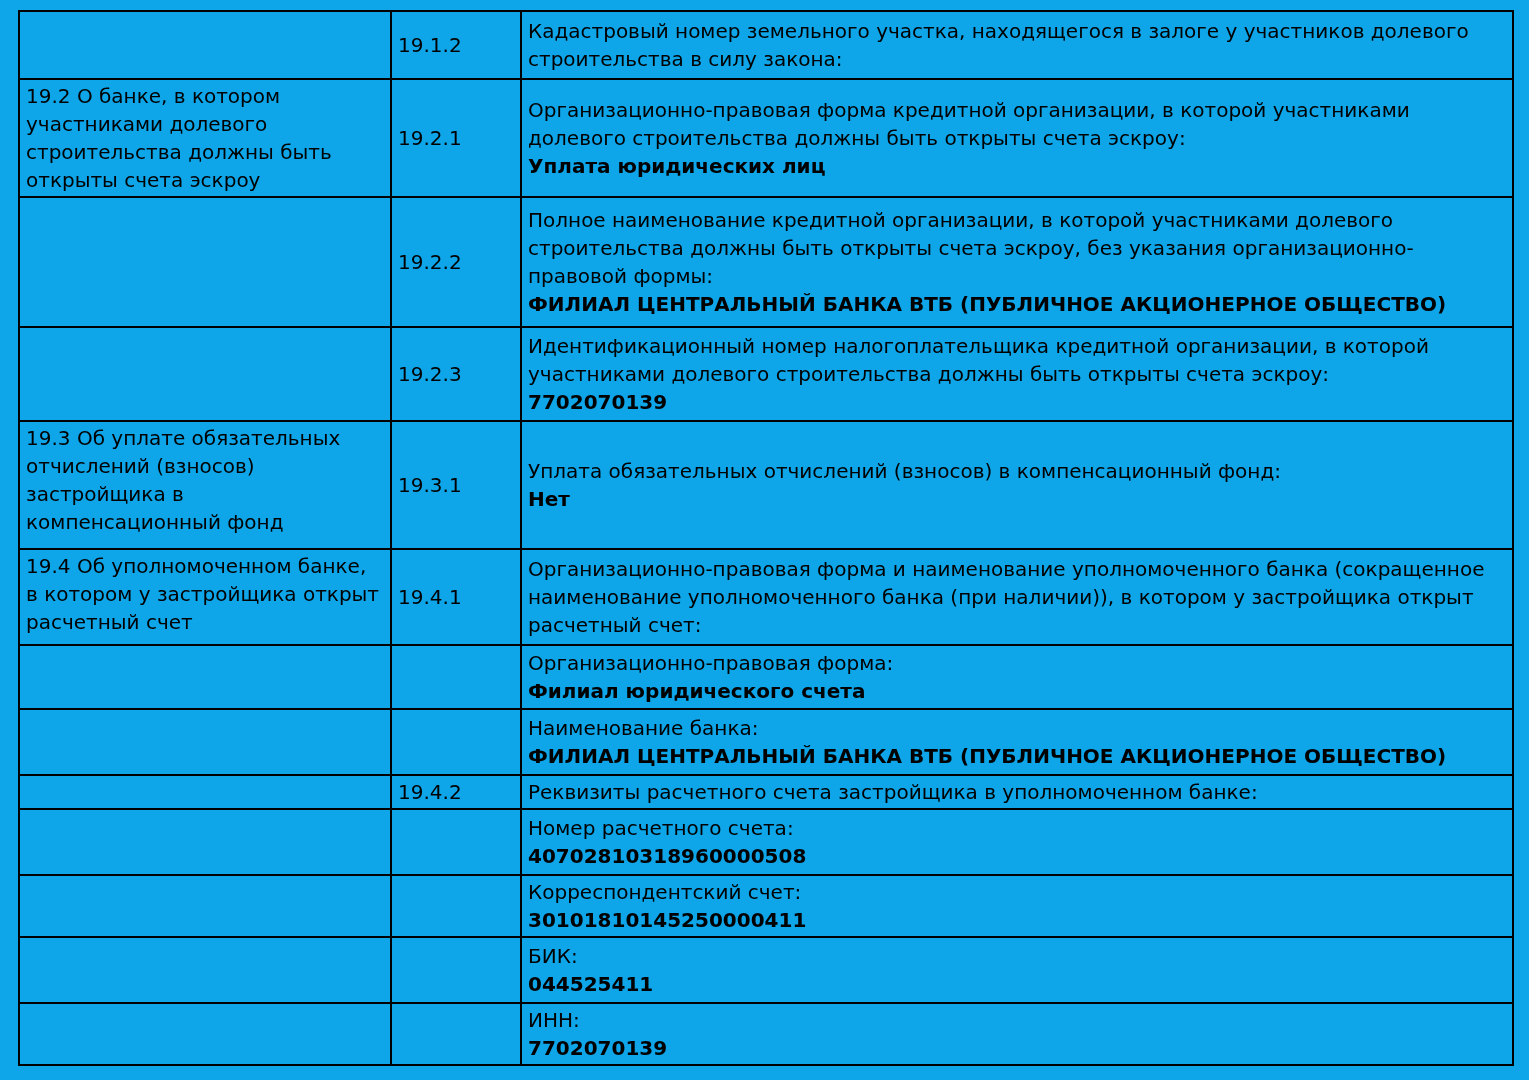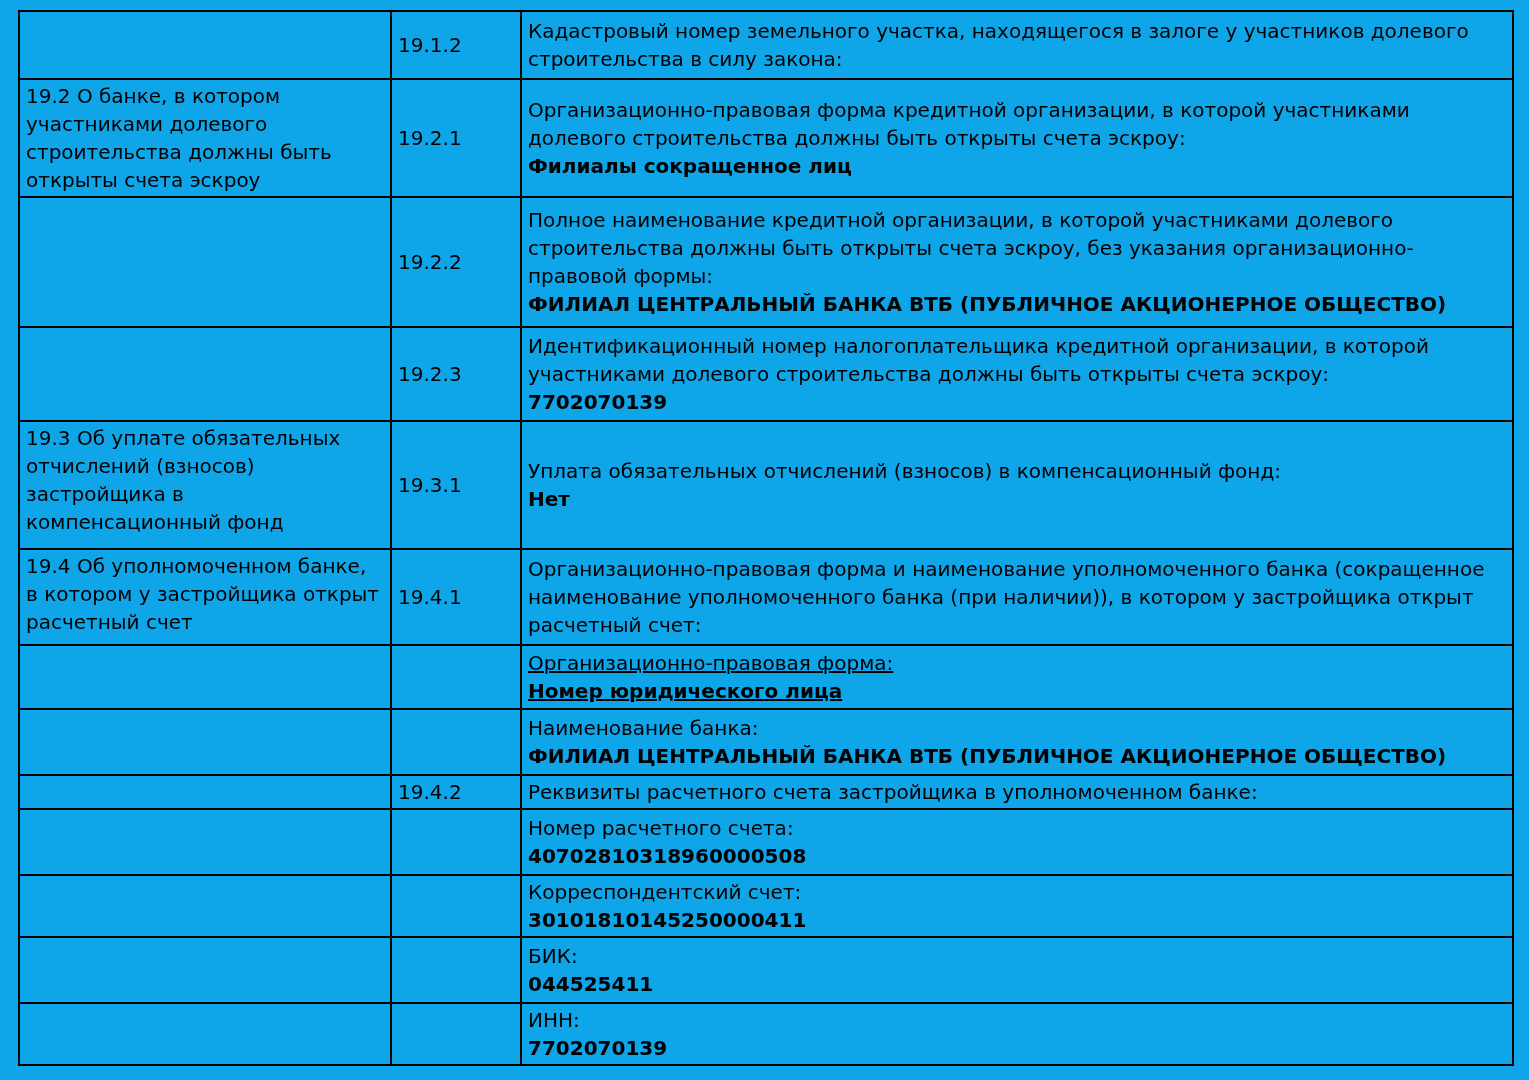--- a/index.html
+++ b/index.html
@@ -48,21 +48,21 @@
         <td class="c3">
           <div>Кадастровый номер земельного участка, находящегося в залоге у участников долевого строительства в силу закона:</div>
 
         </td>
       </tr>
       <tr style="height:86px;">
         <td class="c1">19.2 О банке, в котором участниками долевого строительства должны быть открыты счета эскроу</td>
         <td class="c2">19.2.1</td>
         <td class="c3">
           <div>Организационно-правовая форма кредитной организации, в которой участниками долевого строительства должны быть открыты счета эскроу:</div>
-          <div class="val">Филиалы сокращенное лиц</div>
+          <div class="val">Уплата юридических лиц</div>
         </td>
       </tr>
       <tr style="height:130px;">
         <td class="c1"></td>
         <td class="c2">19.2.2</td>
         <td class="c3">
           <div>Полное наименование кредитной организации, в которой участниками долевого строительства должны быть открыты счета эскроу, без указания организационно-правовой формы:</div>
           <div class="val">ФИЛИАЛ ЦЕНТРАЛЬНЫЙ БАНКА ВТБ (ПУБЛИЧНОЕ АКЦИОНЕРНОЕ ОБЩЕСТВО)</div>
         </td>
       </tr>
@@ -83,26 +83,26 @@
         </td>
       </tr>
       <tr style="height:96px;padding-left:24px;">
         <td class="c1">19.4 Об уполномоченном банке, в котором у застройщика открыт расчетный счет</td>
         <td class="c2">19.4.1</td>
         <td class="c3">
           <div>Организационно-правовая форма и наименование уполномоченного банка (сокращенное наименование уполномоченного банка (при наличии)), в котором у застройщика открыт расчетный счет:</div>
 
         </td>
       </tr>
-      <tr style="height:64px;text-decoration:underline;">
+      <tr style="height:64px;">
         <td class="c1"></td>
         <td class="c2"></td>
         <td class="c3">
           <div>Организационно-правовая форма:</div>
-          <div class="val">Номер юридического лица</div>
+          <div class="val">Филиал юридического счета</div>
         </td>
       </tr>
       <tr style="height:66px;">
         <td class="c1"></td>
         <td class="c2"></td>
         <td class="c3">
           <div>Наименование банка:</div>
           <div class="val">ФИЛИАЛ ЦЕНТРАЛЬНЫЙ БАНКА ВТБ (ПУБЛИЧНОЕ АКЦИОНЕРНОЕ ОБЩЕСТВО)</div>
         </td>
       </tr>

